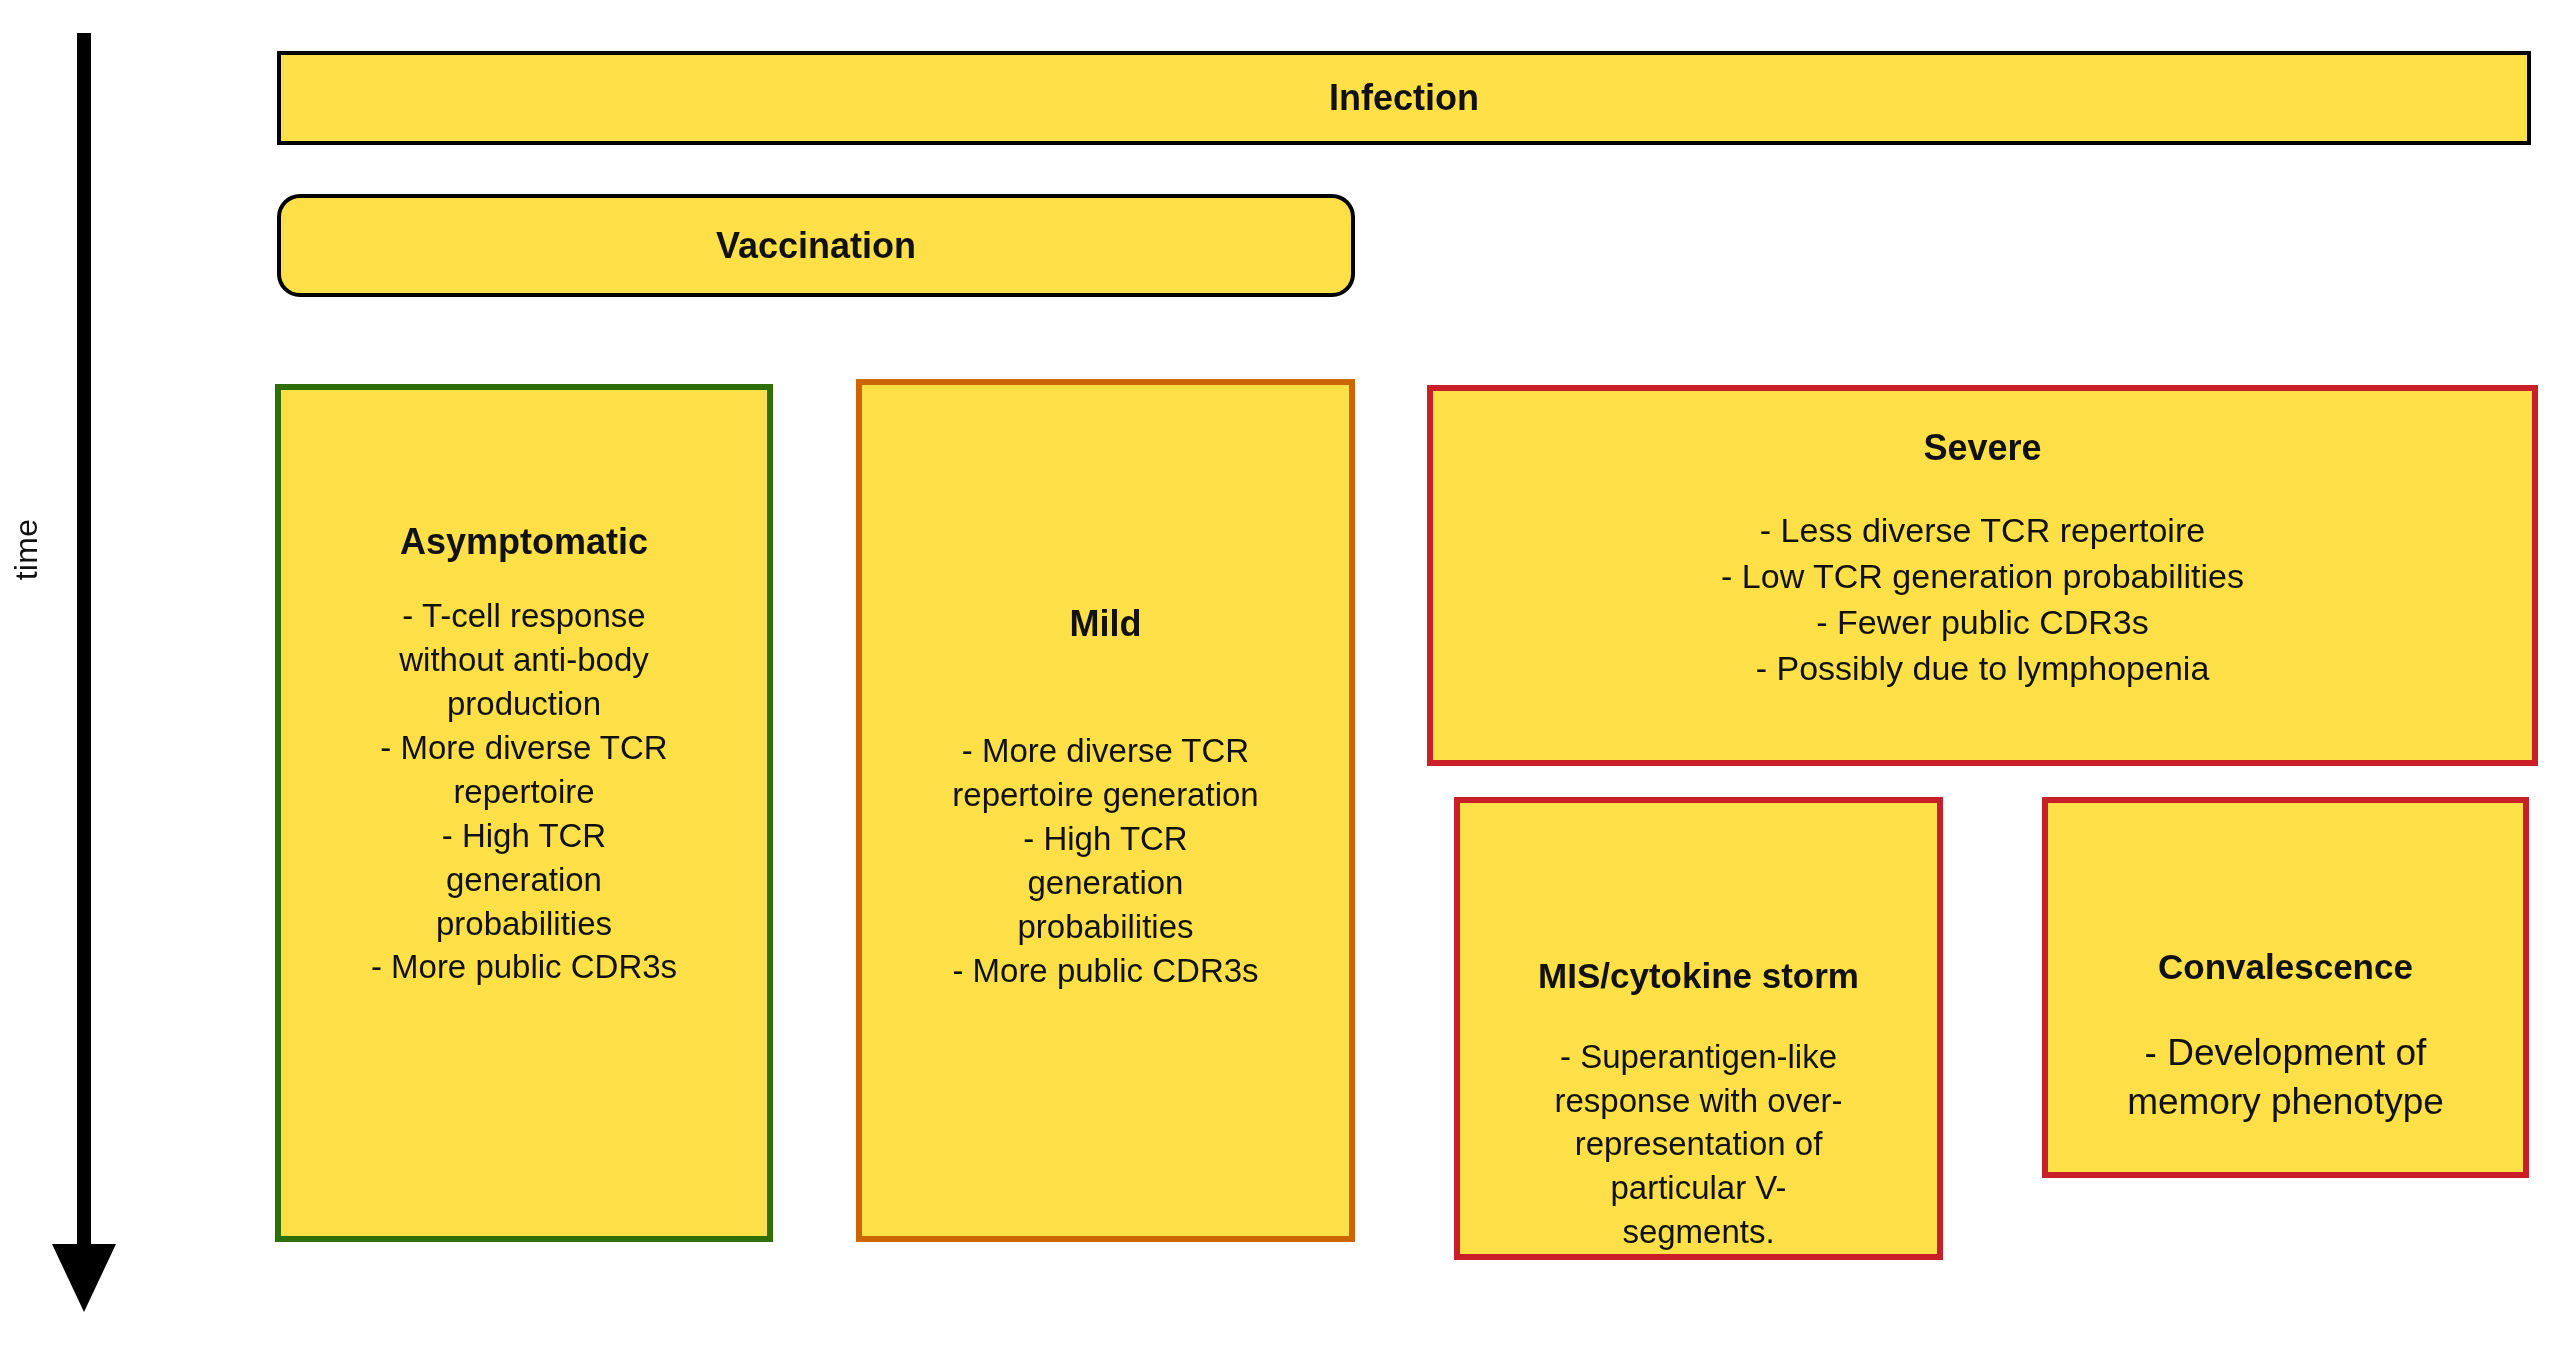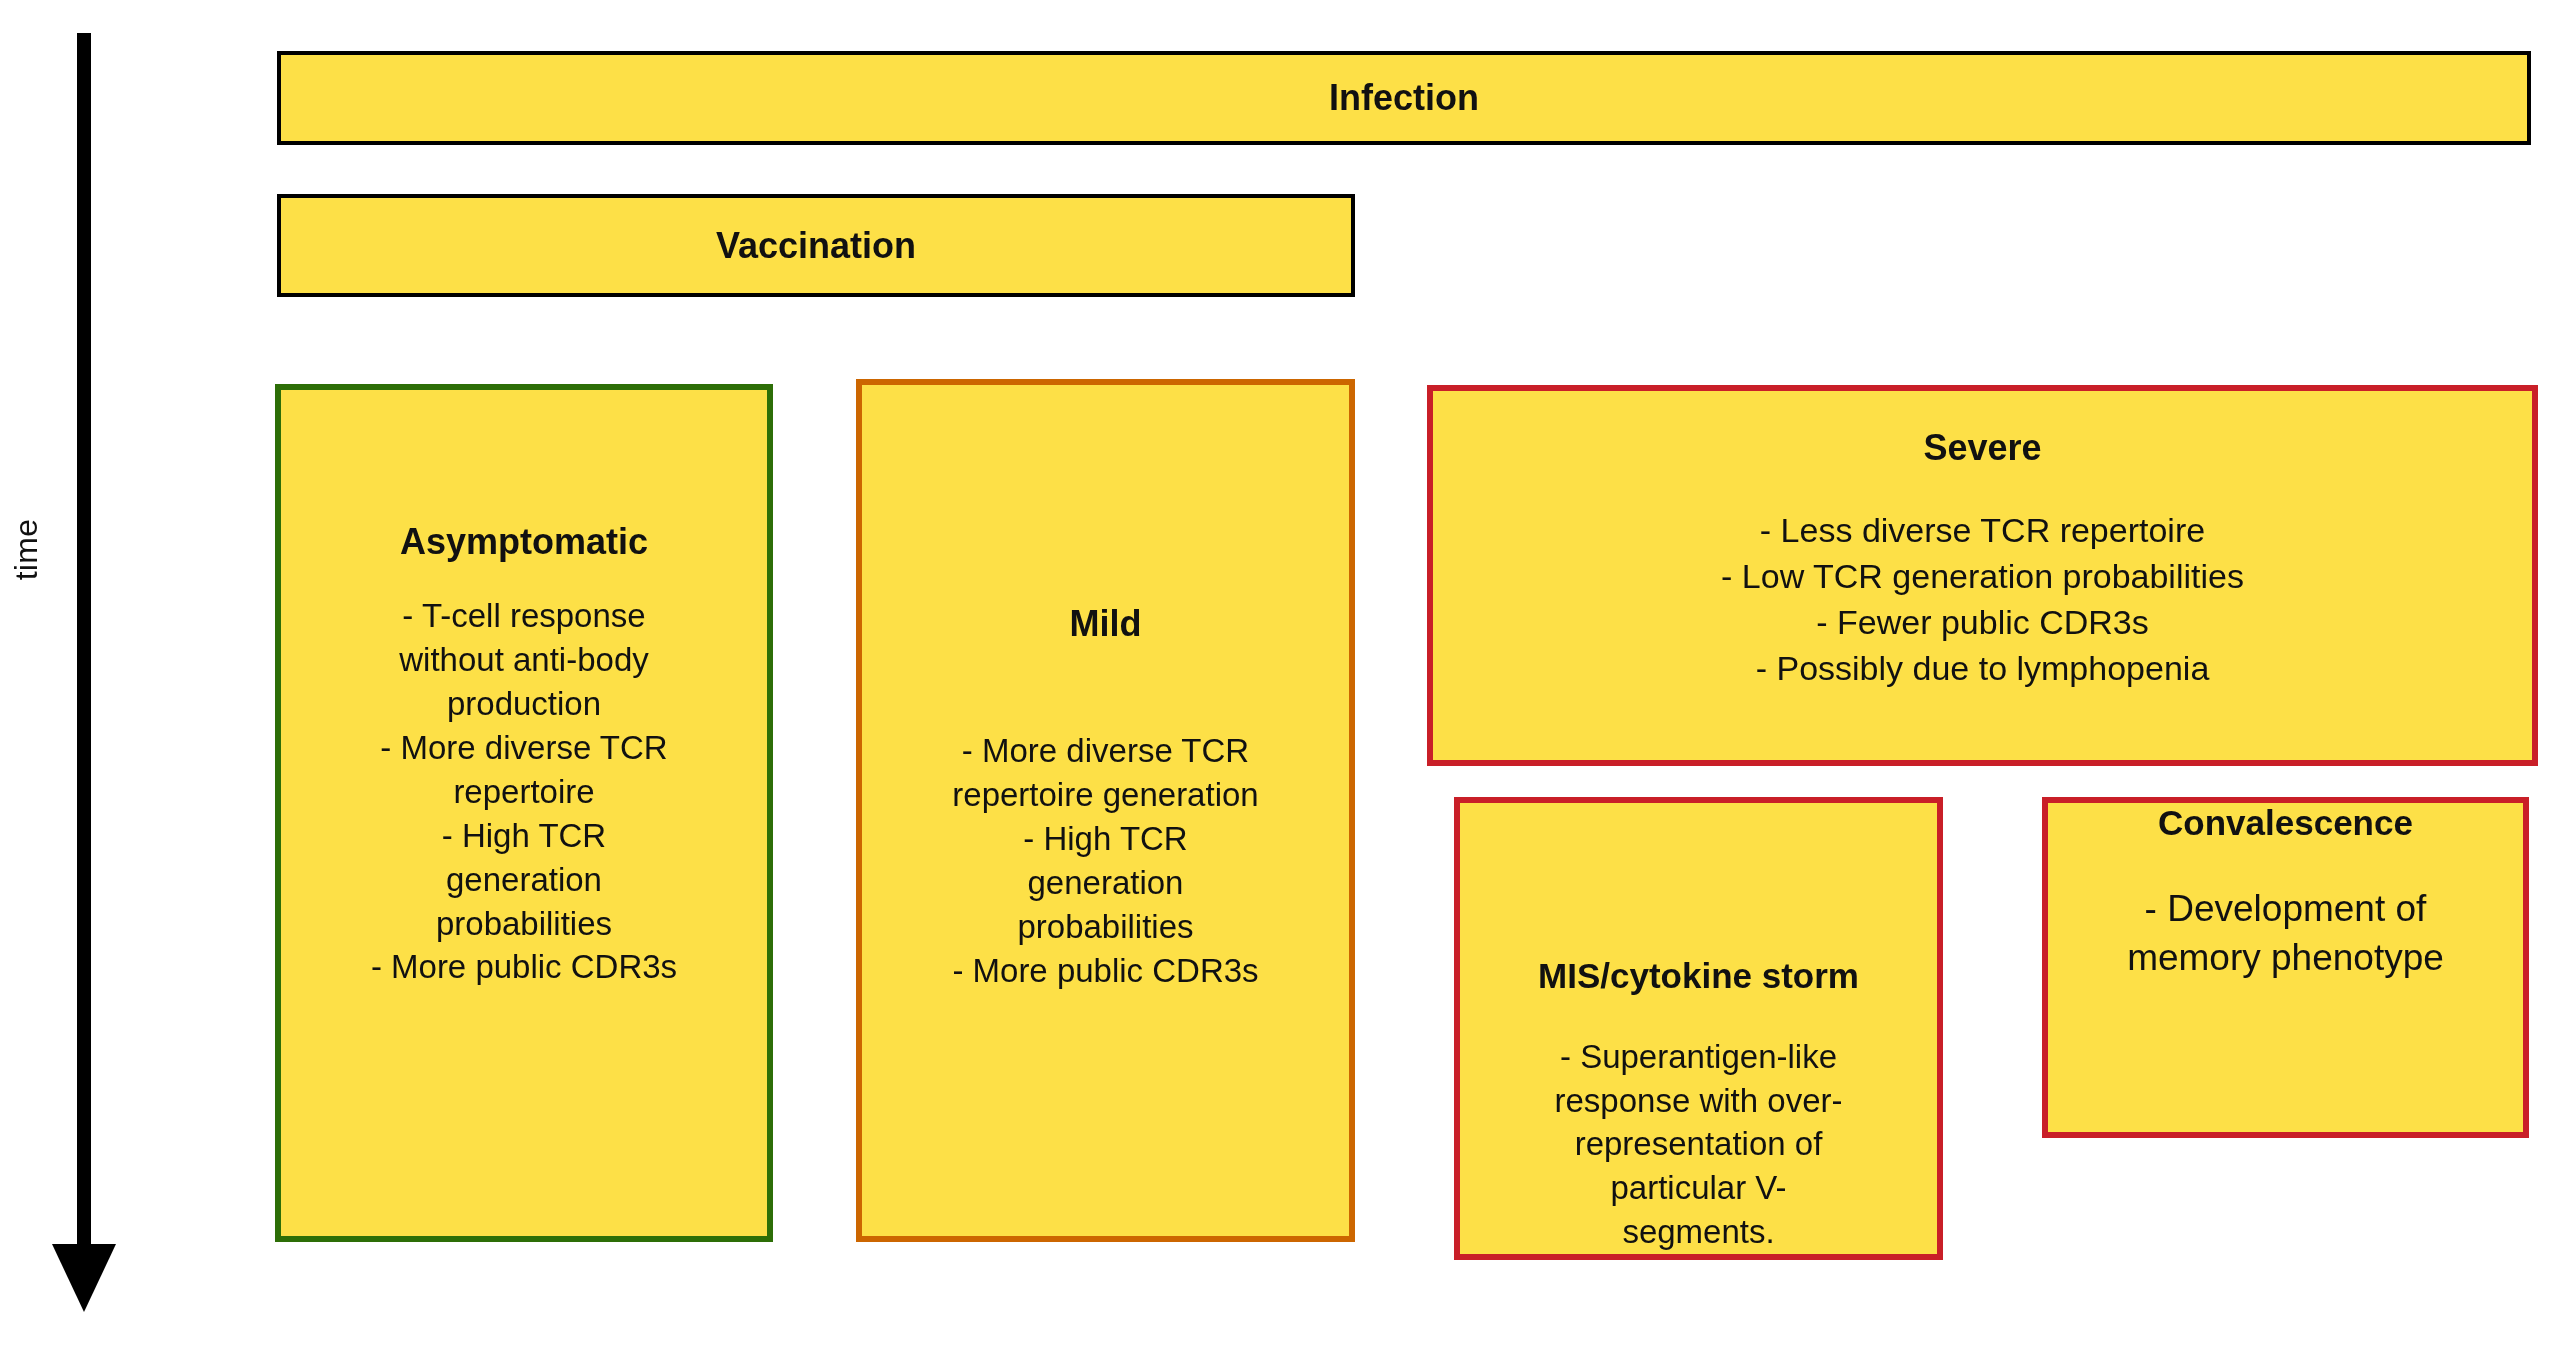--- a/index.html
+++ b/index.html
@@ -119,41 +119,42 @@
   #box-mis {
     left: 1454px; top: 797px; width: 489px; height: 463px;
     border: 6.8px solid #c91f28;
     justify-content: flex-end;
     padding-top: 70px;
   }
   #box-mis .title { font-size: 35px; margin-bottom: 38px; }
   #box-mis .bullets { font-size: 33px; line-height: 1.33; }
 
   #box-convalescence {
-    left: 2042px; top: 797px; width: 487px; height: 341px;
+    left: 2042px; top: 797px; width: 487px; height: 381px;
     border: 6.8px solid #c91f28;
     justify-content: flex-start;
+    padding-top: 144px;
   }
   #box-convalescence .title { font-size: 35px; margin-bottom: 41px; }
   #box-convalescence .bullets { font-size: 37px; line-height: 1.33; }
 </style>
 </head>
 <body>
 
 <div id="stage">
 
   <div id="timeline-axis" style="background: rgb(0, 0, 0);"></div>
   <div id="timeline-arrowhead" style="border-top-color: rgb(0, 0, 0);"></div>
   <div id="timeline-label">time</div>
 
   <div class="box banner" id="box-infection" style="border-color: rgb(0, 0, 0);">
     <div class="title">Infection</div>
   </div>
 
-  <div class="box banner" id="box-vaccination" style="border-color: rgb(0, 0, 0);">
+  <div class="box banner" id="box-vaccination" style="border-color: rgb(0, 0, 0); border-radius: 23px;">
     <div class="title">Vaccination</div>
   </div>
 
   <div class="box" id="box-asymptomatic" style="border-color: rgb(45, 110, 7);">
     <div class="title">Asymptomatic</div>
     <div class="bullets">
       <div class="line">- T-cell response</div>
       <div class="line">without anti-body</div>
       <div class="line">production</div>
       <div class="line">- More diverse TCR</div>

